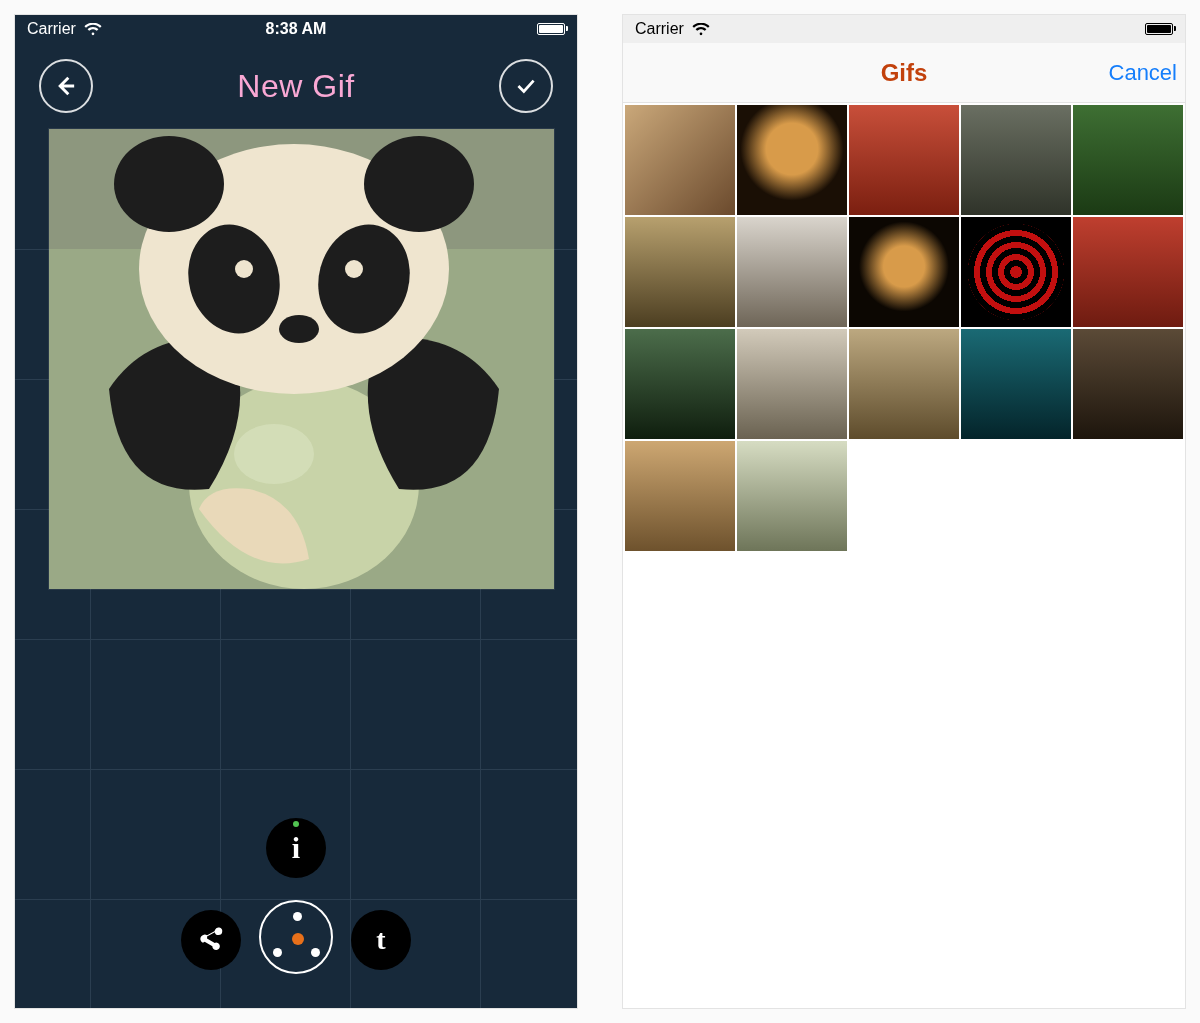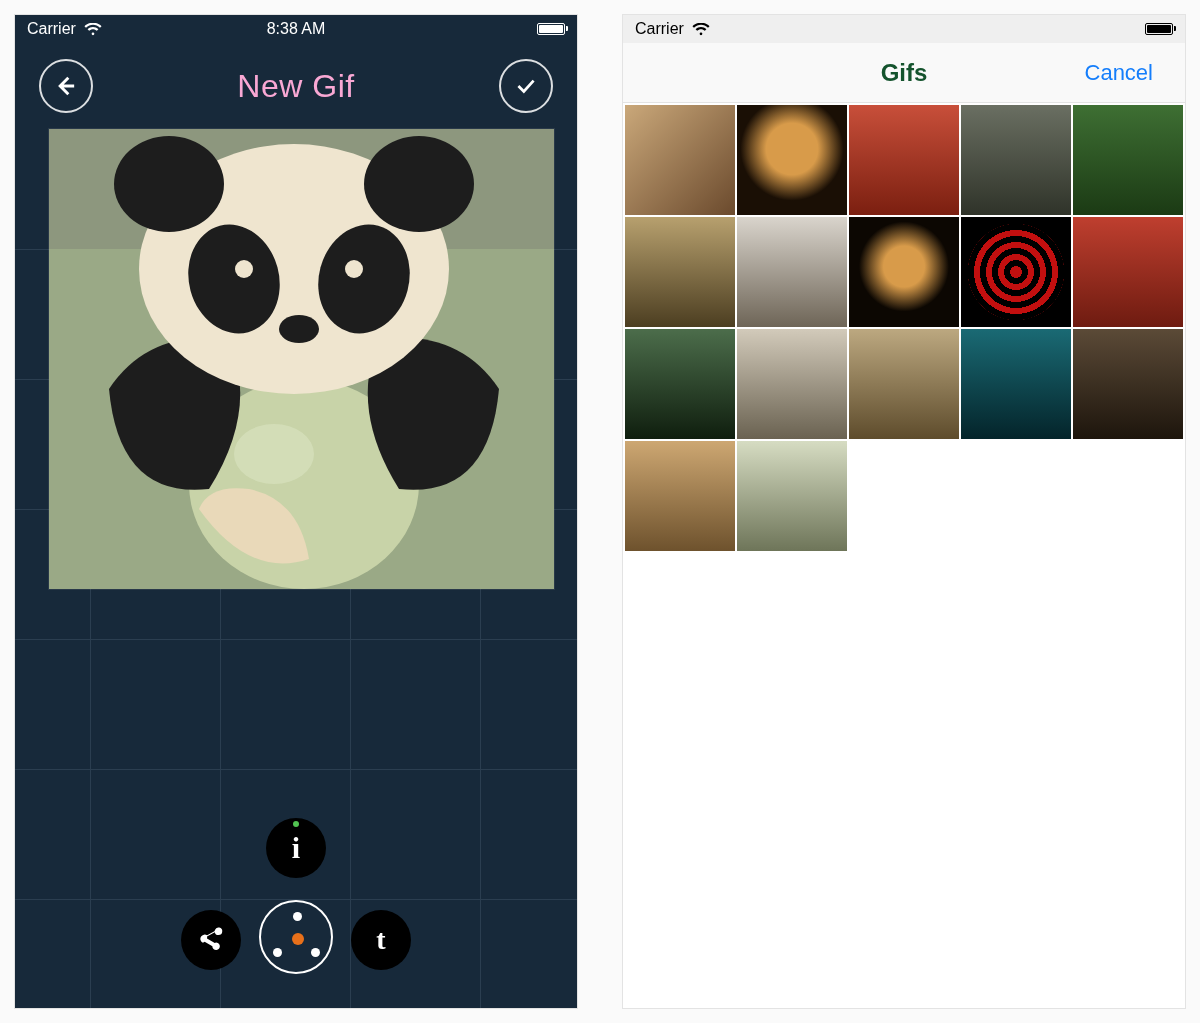--- a/index.html
+++ b/index.html
@@ -14,21 +14,21 @@
   *{box-sizing:border-box;margin:0;padding:0;font-family:-apple-system,"Helvetica Neue",Arial,sans-serif;}
   body{background:#fafafa;}
   .stage{display:flex;gap:44px;padding:14px;}
   .phone{width:573px;height:995px;background:#fff;border:1px solid var(--light-border);position:relative;display:flex;flex-direction:column;overflow:hidden;}
   .phone.dark{background:var(--navy);}
   
   .statusbar{height:28px;display:flex;align-items:center;padding:0 12px;font-size:16px;position:relative;}
   .statusbar.light{background:var(--statusbar-light);color:#000;}
   .statusbar.dark{background:var(--navy);color:#fff;}
   .statusbar .left{display:flex;align-items:center;gap:8px;}
-  .statusbar .center{position:absolute;left:0;right:0;text-align:center;font-weight:400;}
+  .statusbar .center{position:absolute;left:0;right:0;text-align:center;font-weight:700;}
   .statusbar .right{margin-left:auto;display:flex;align-items:center;gap:4px;}
   .wifi-icon{display:inline-block;width:18px;height:14px;}
   .battery{width:28px;height:12px;border:1.5px solid currentColor;border-radius:2px;position:relative;}
   .battery::after{content:"";position:absolute;right:-4px;top:2px;width:2px;height:5px;background:currentColor;border-radius:0 1px 1px 0;}
   .battery .fill{position:absolute;left:1px;top:1px;bottom:1px;right:1px;background:currentColor;border-radius:1px;}
 
   
   .dark-header{height:86px;display:flex;align-items:center;justify-content:space-between;padding:0 24px;}
   .circle-btn{width:54px;height:54px;border:2.5px solid rgba(255,255,255,.85);border-radius:50%;display:flex;align-items:center;justify-content:center;cursor:pointer;}
   .circle-btn svg{stroke:#fff;stroke-width:2.5;fill:none;}
@@ -56,22 +56,22 @@
   .rbtn.center{left:78px;bottom:14px;}
   .center-dots{position:relative;width:100%;height:100%;}
   .center-dots span{position:absolute;width:9px;height:9px;border-radius:50%;background:#fff;}
   .center-dots span.mid{width:12px;height:12px;background:#e8701a;}
   .share-icon svg{width:30px;height:30px;fill:#fff;}
   .info-letter{font-family:Georgia,serif;font-weight:700;font-size:30px;position:relative;}
   .info-letter::before{content:"";position:absolute;top:-10px;left:50%;transform:translateX(-50%);width:6px;height:6px;border-radius:50%;background:#51c351;}
 
   
   .light-nav{height:60px;display:flex;align-items:center;justify-content:center;border-bottom:1px solid var(--light-border);position:relative;background:#f9f9f9;}
-  .light-nav .title{font-size:24px;font-weight:600;color:#14532d;}
-  .light-nav .action{position:absolute;right:32px;color:var(--ios-blue);font-size:22px;cursor:pointer;margin-left:25px;}
+  .light-nav .title{font-size:24px;font-weight:600;color:#c2410c;}
+  .light-nav .action{position:absolute;right:8px;color:var(--ios-blue);font-size:22px;cursor:pointer;margin-left:25px;}
 
   
   .gif-grid{display:grid;grid-template-columns:repeat(5,1fr);gap:2px;padding:2px 2px 0 2px;}
   .thumb{aspect-ratio:1/1;background:#777;position:relative;overflow:hidden;cursor:pointer;}
   
   .t0{background:linear-gradient(135deg,#caa87a,#6b4a2d);}
   .t1{background:radial-gradient(circle at 50% 40%,#d89b4a 0 30%,#1a0f05 60%);}
   .t2{background:linear-gradient(#c84f3a,#7b1f10);}
   .t3{background:linear-gradient(#6a6f62,#2f3329);}
   .t4{background:linear-gradient(#3e6f33,#1b3a14);}

